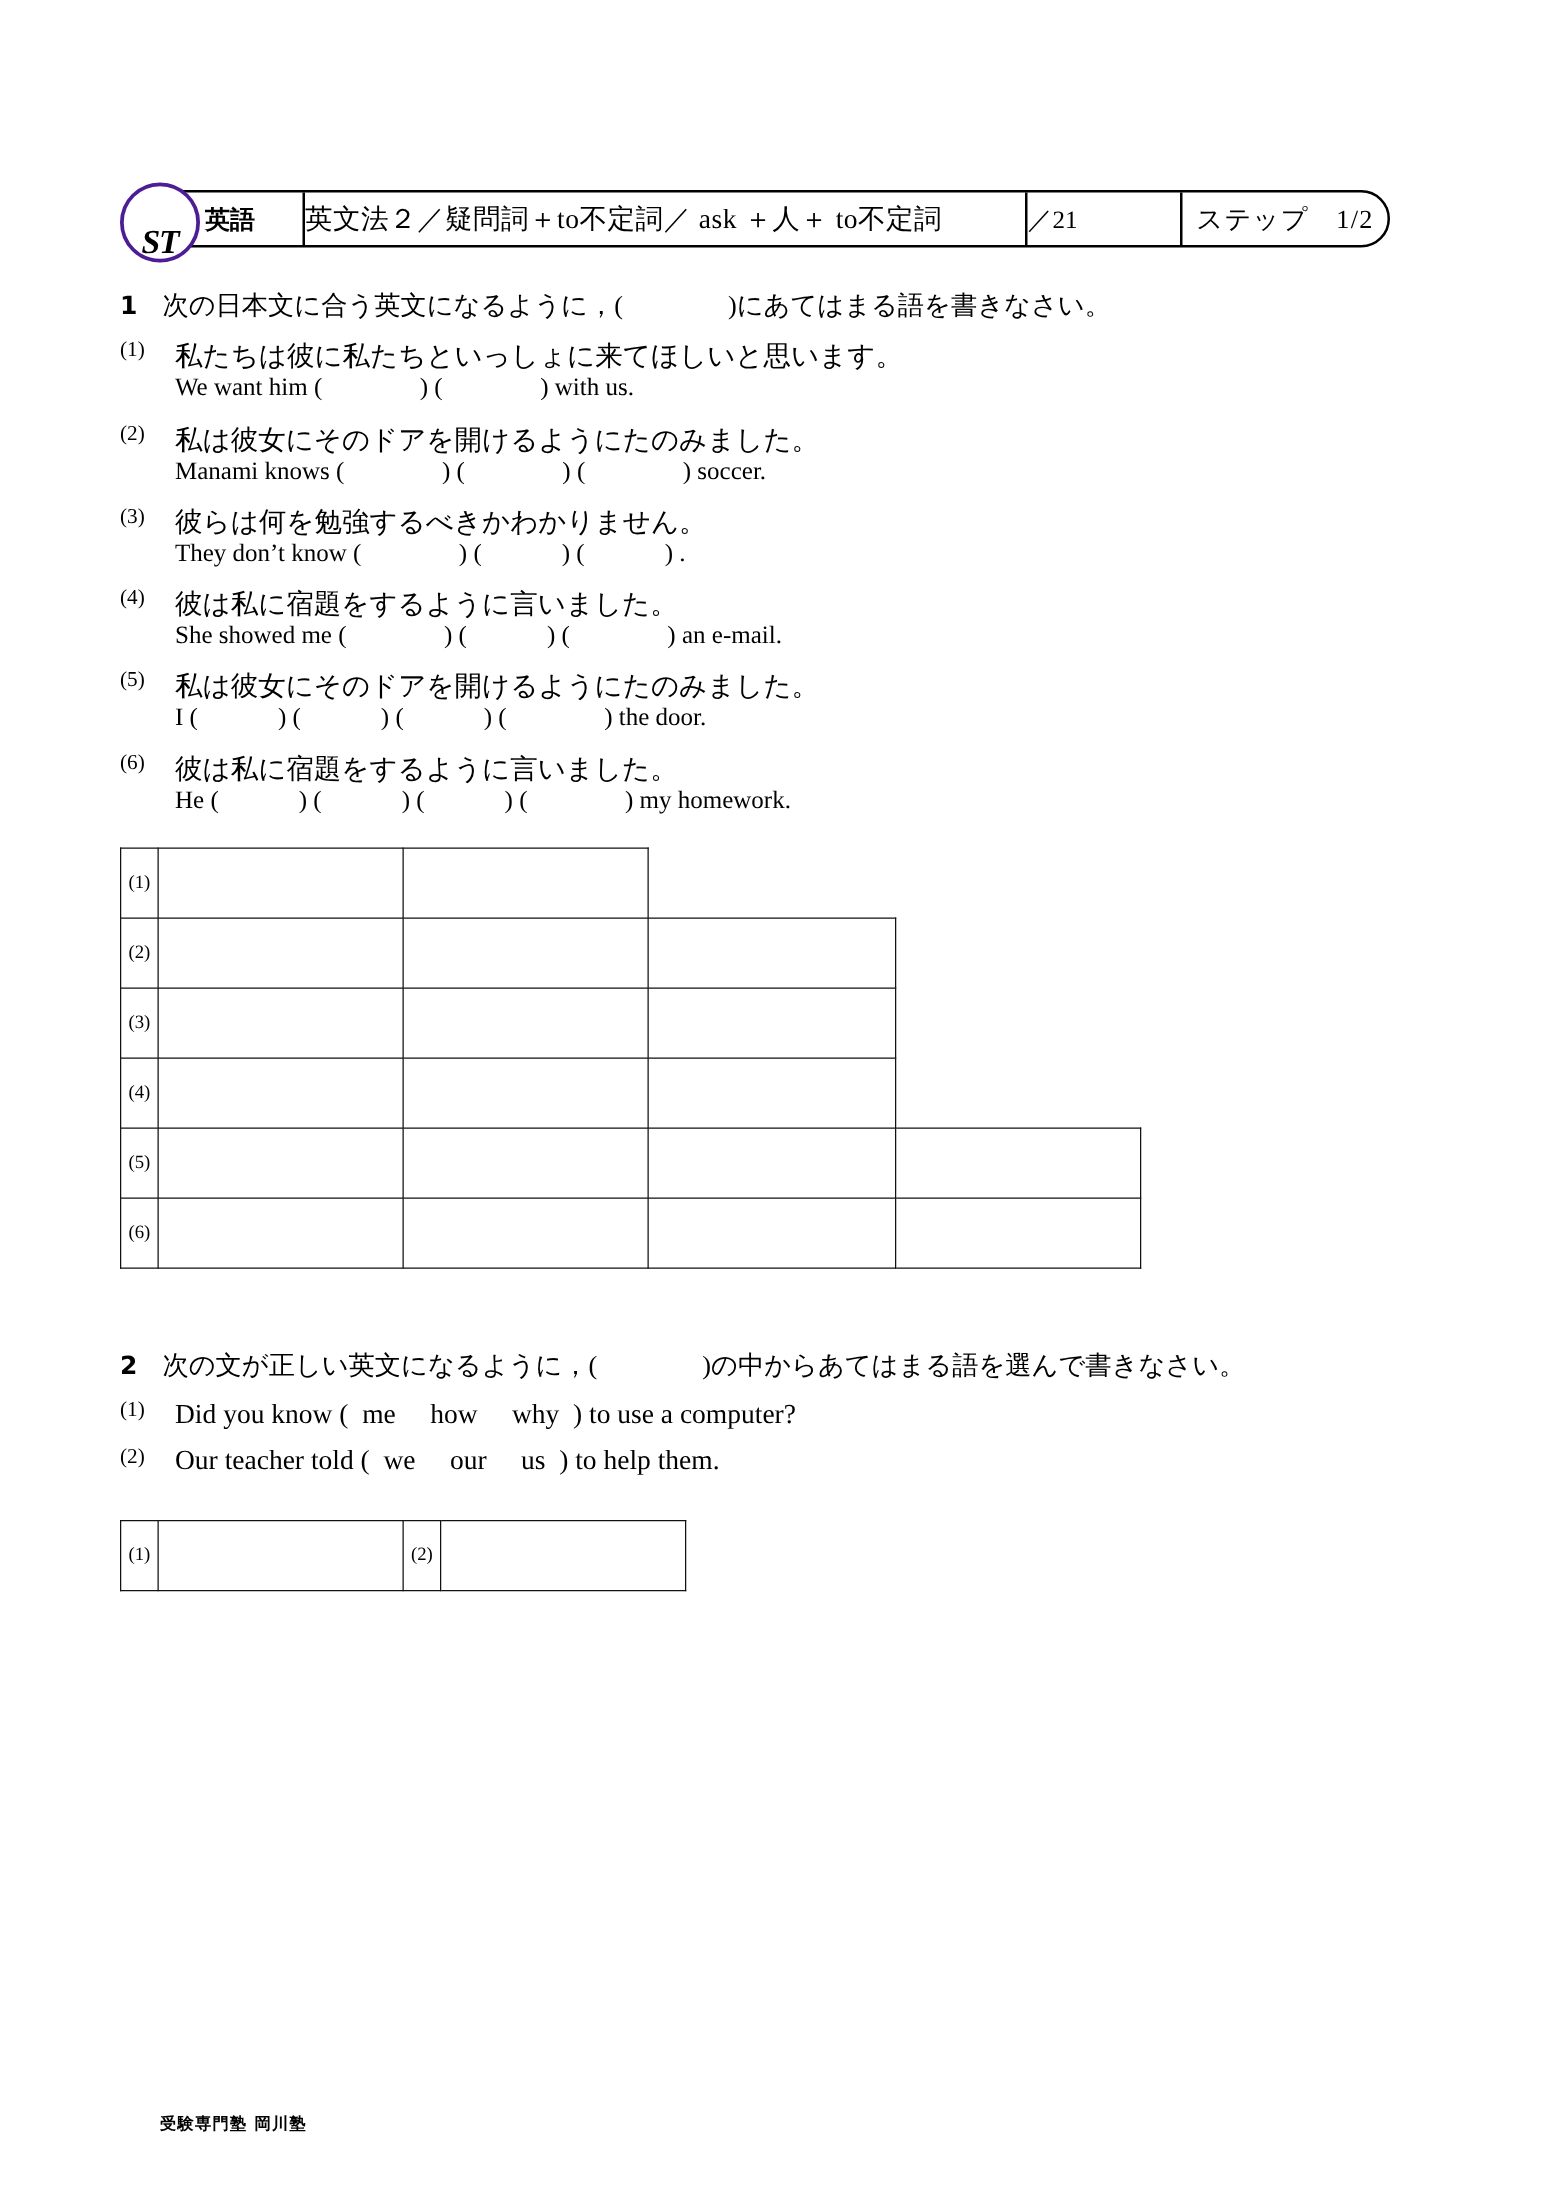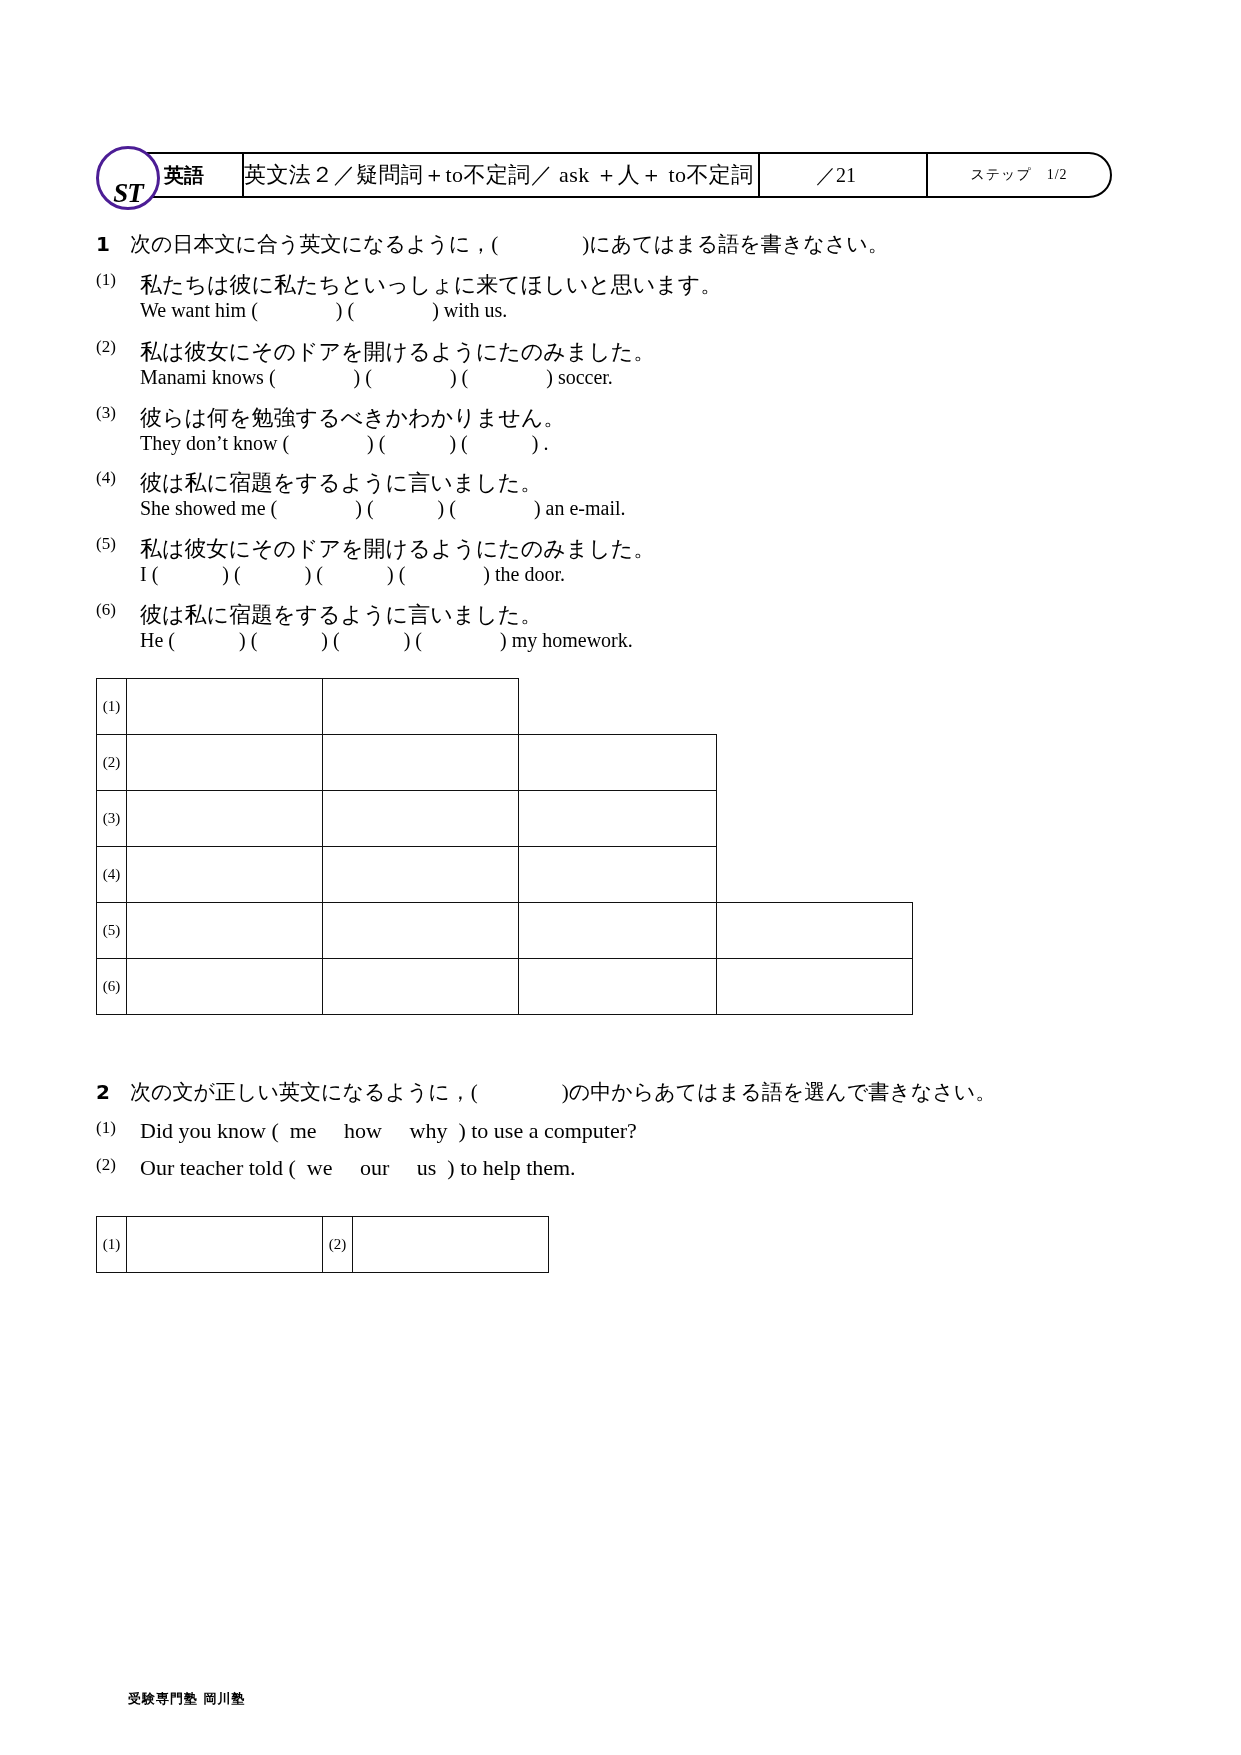--- a/index.html
+++ b/index.html
@@ -81,30 +81,30 @@
     font-size: 20px;
   }
   .hdr-title {
     flex: 1;
     border-right: 2px solid #000;
     font-size: 22px;
     letter-spacing: 0.4px;
     white-space: nowrap;
   }
   .hdr-score {
-    width: 168px;
-    justify-content: center;
+    width: 124px;
+    justify-content: flex-start;
     padding-right: 14px;
     border-right: 2px solid #000;
     font-size: 20px;
   }
   .hdr-step {
-    width: 182px;
+    width: 164px;
     justify-content: center;
-    font-size: 14px;
+    font-size: 21px;
     letter-spacing: 1px;
     white-space: nowrap;
   }
   .q-head {
     position: absolute;
     font-size: 21px;
     white-space: nowrap;
   }
   .q-num {
     font-family: "DejaVu Sans", sans-serif;

